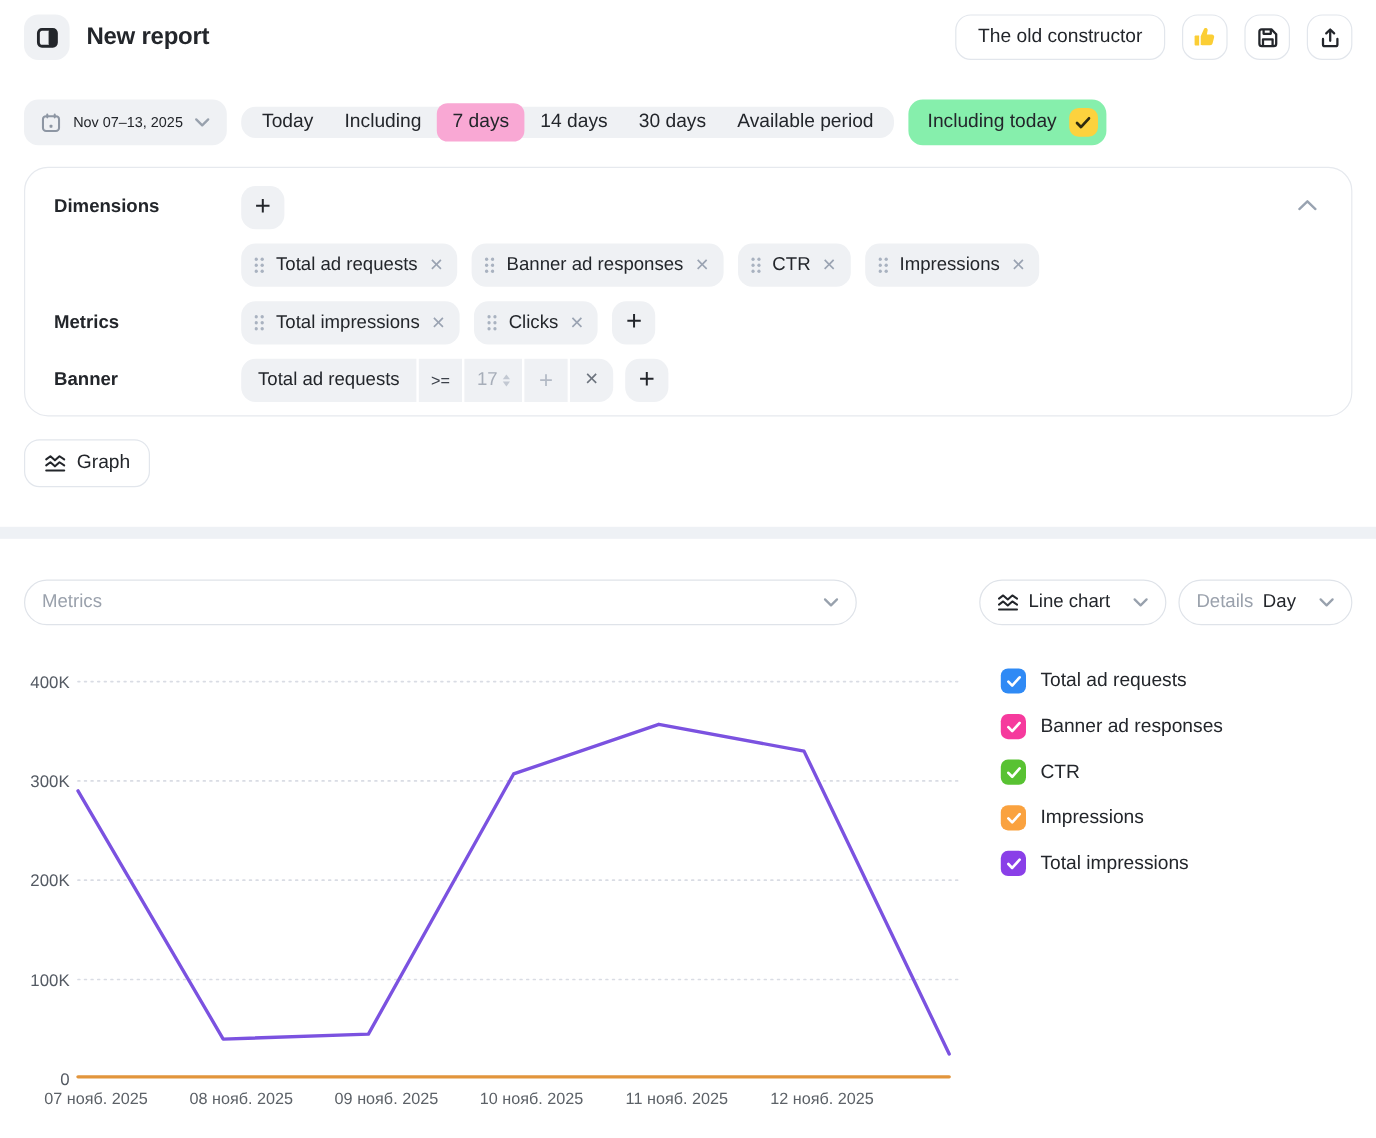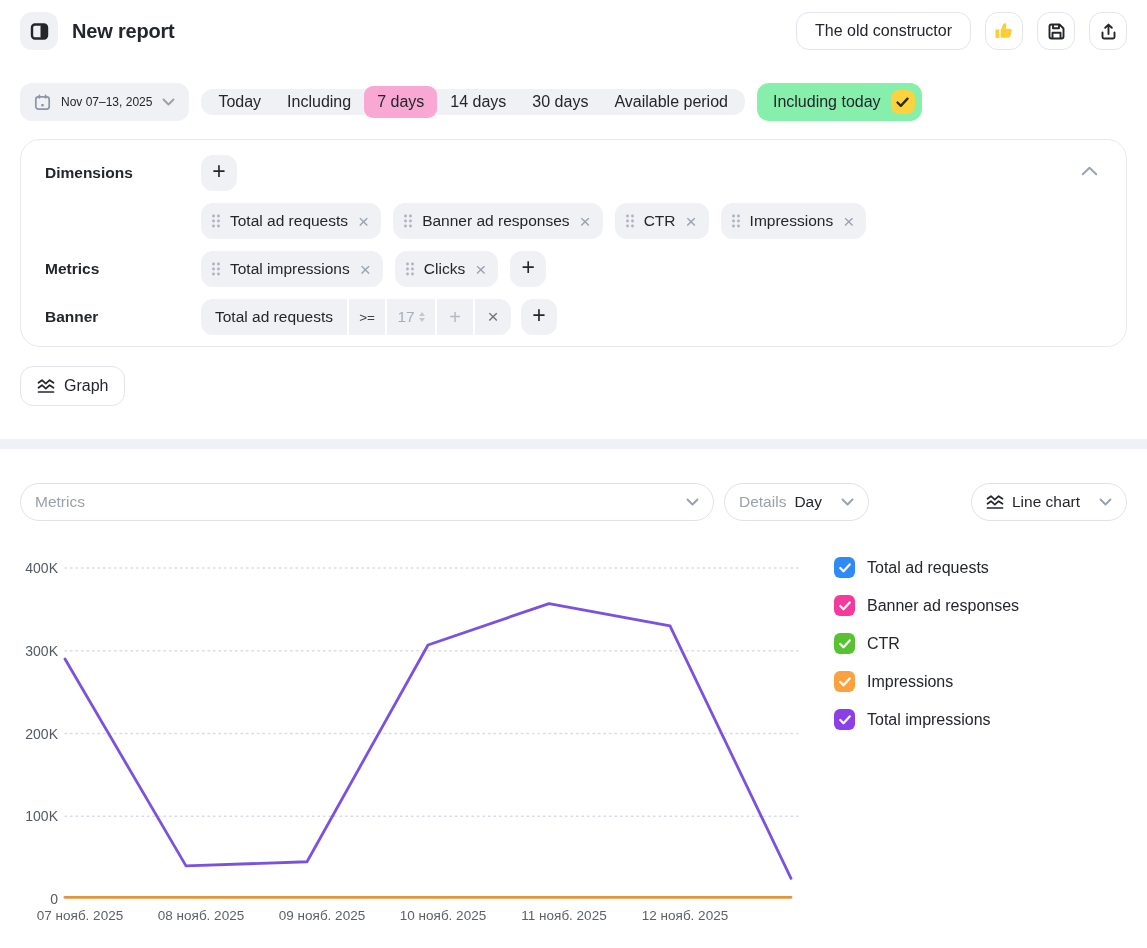--- a/index.html
+++ b/index.html
@@ -270,34 +270,34 @@
 
   <div class="band"></div>
 
   <div class="controls-row">
     <button class="select metrics-select">
       <span class="sel-label">Metrics</span>
       <svg class="chev" width="13" height="8" viewBox="0 0 13 8" fill="none" stroke="#98a1ad" stroke-width="1.9" stroke-linecap="round" stroke-linejoin="round">
           <path d="M1.5 1.5l5 5 5-5"></path>
         </svg>
     </button>
-    <button class="select details-select">
-      <span class="sel-label">Details</span>
-      <span class="sel-value">Day</span>
-      <svg class="chev" width="13" height="8" viewBox="0 0 13 8" fill="none" stroke="#98a1ad" stroke-width="1.9" stroke-linecap="round" stroke-linejoin="round">
-          <path d="M1.5 1.5l5 5 5-5"></path>
-        </svg>
-    </button>
     <button class="select type-select">
       <svg width="18" height="16" viewBox="0 0 18 16" fill="none" stroke="#23262b" stroke-width="1.7" stroke-linecap="round" stroke-linejoin="round">
         <path d="M1.5 4.8l3.5-2.6 3.8 3.4 3.8-3.4 3.9 2.6"></path>
           <path d="M1.5 9.8l3.5-2.6 3.8 3.4 3.8-3.4 3.9 2.6"></path>
           <path d="M1.5 14h15"></path>
       </svg>
       <span class="sel-value">Line chart</span>
+      <svg class="chev" width="13" height="8" viewBox="0 0 13 8" fill="none" stroke="#98a1ad" stroke-width="1.9" stroke-linecap="round" stroke-linejoin="round">
+          <path d="M1.5 1.5l5 5 5-5"></path>
+        </svg>
+    </button>
+    <button class="select details-select">
+      <span class="sel-label">Details</span>
+      <span class="sel-value">Day</span>
       <svg class="chev" width="13" height="8" viewBox="0 0 13 8" fill="none" stroke="#98a1ad" stroke-width="1.9" stroke-linecap="round" stroke-linejoin="round">
           <path d="M1.5 1.5l5 5 5-5"></path>
         </svg>
     </button>
   </div>
 
   <div class="chart-section">
     <svg id="chart" width="800" height="385" viewBox="0 0 800 385">
         <text x="38" y="357" text-anchor="end" font-size="14" fill="#545a63">0</text>
         <line x1="45" y1="269.25" x2="780" y2="269.25" stroke="#d9dce4" stroke-width="1.4" stroke-dasharray="1.5 4" stroke-linecap="round"></line>

